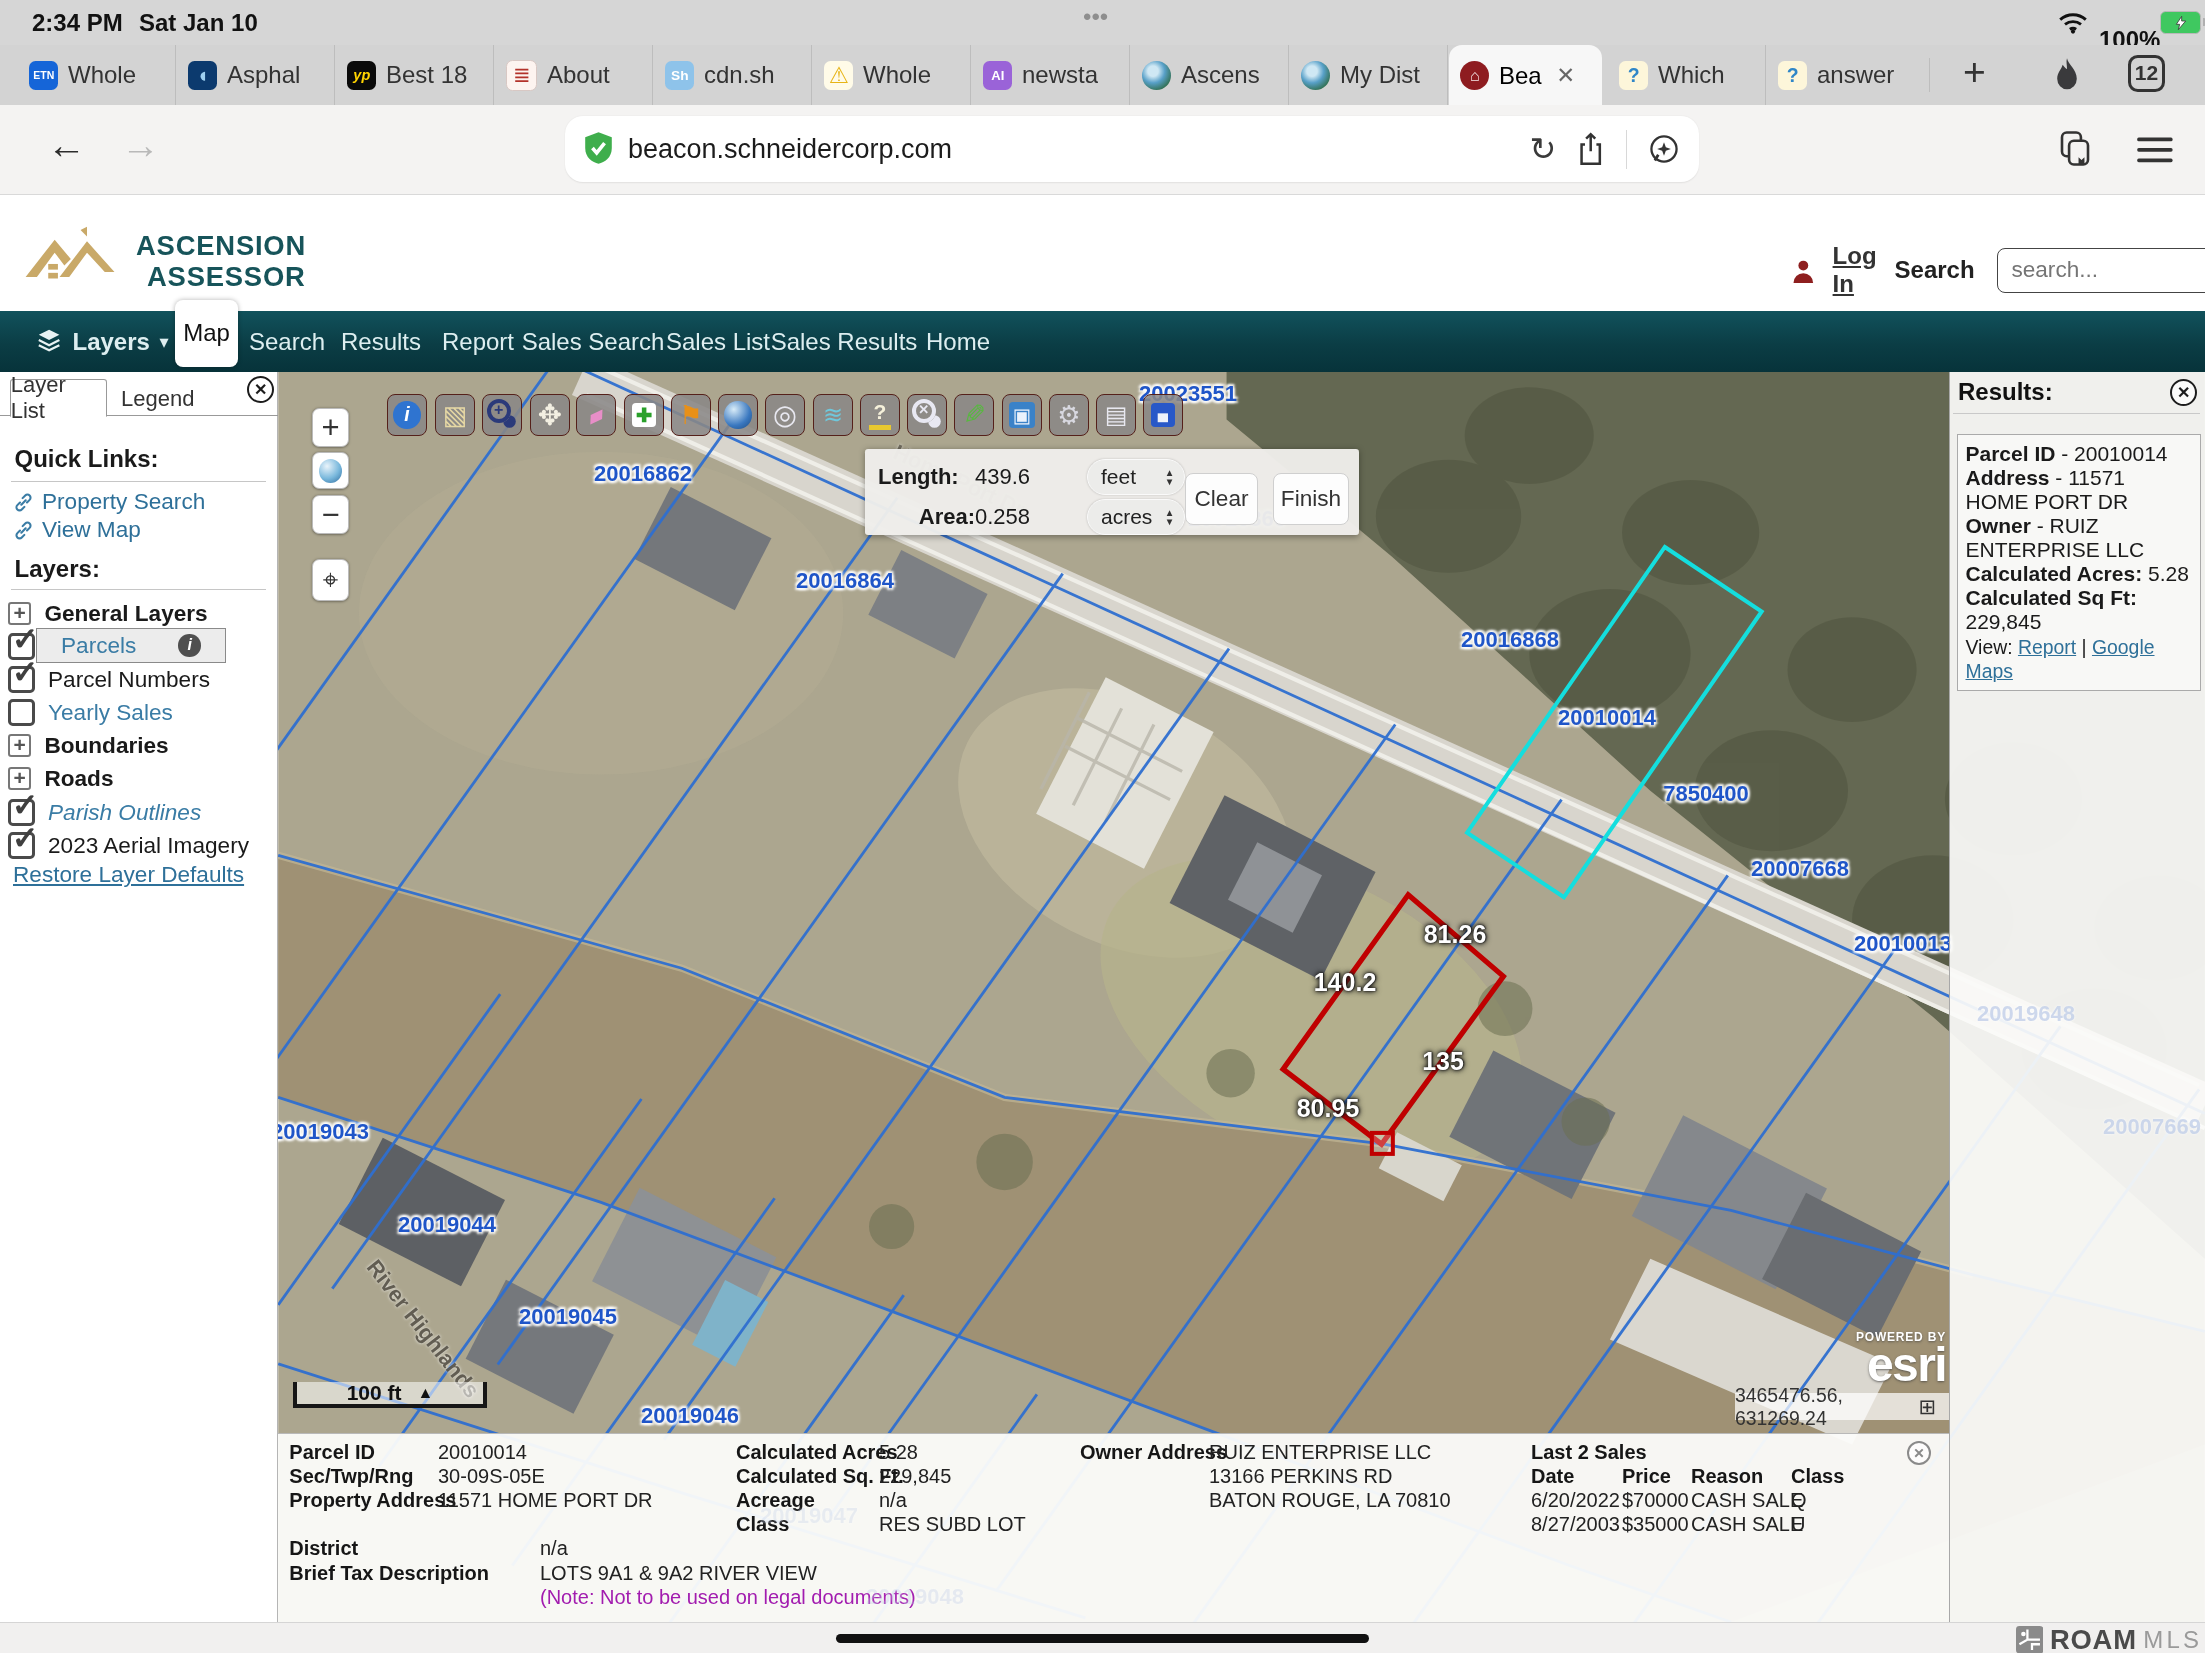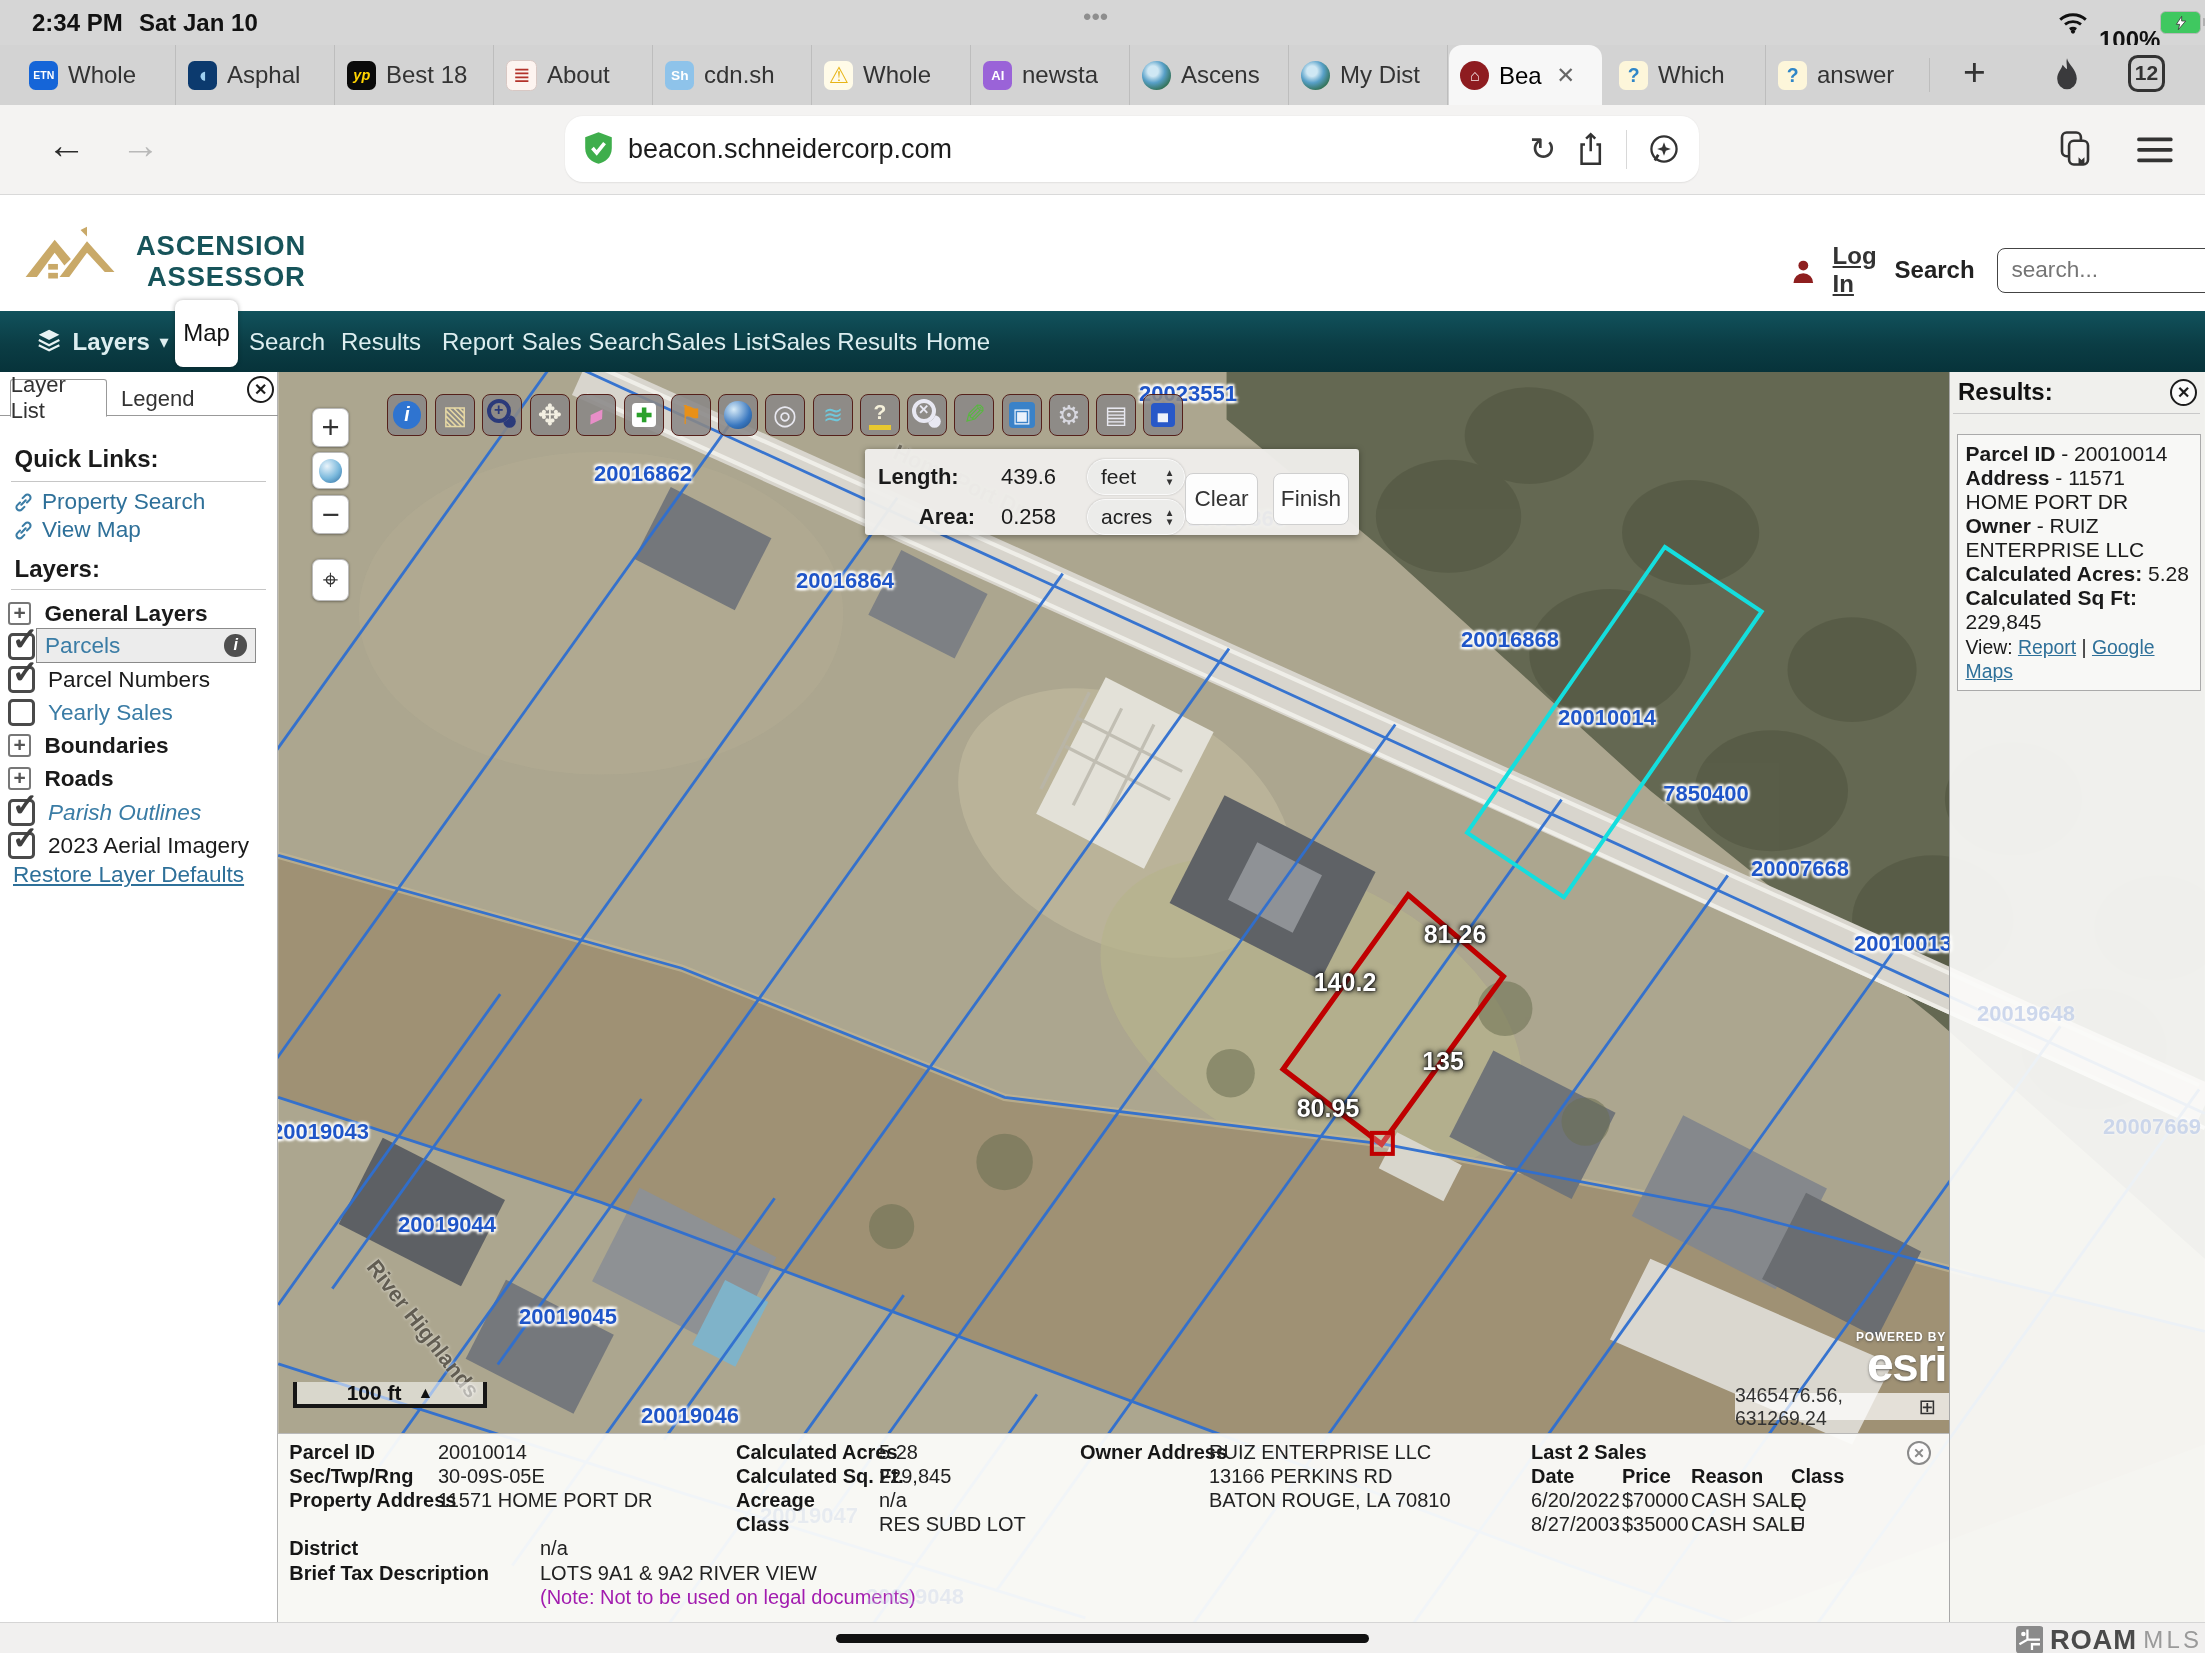--- a/index.html
+++ b/index.html
@@ -40,39 +40,39 @@
   .sbheading{position:absolute;left:14.5px;font-size:24px;font-weight:bold;color:#1a1a1a;}
   .sblink{position:absolute;left:13px;display:flex;align-items:center;gap:8px;font-size:22.6px;color:#2e7099;}
   .layerrow{position:absolute;left:8px;width:266px;height:33px;display:flex;align-items:center;gap:13px;}
   .cb{position:relative;width:21px;height:21px;border:3.2px solid #4a4a4a;border-radius:4.8px;flex:0 0 21px;background:#fff;}
   .cb .chk{position:absolute;top:-16px;left:0.8px;font-size:32px;font-weight:bold;color:#3f3f3f;}
   .plusbox{width:19.4px;height:19.4px;border:2.4px solid #777;border-radius:3.2px;color:#555;font-size:21px;line-height:18px;text-align:center;font-weight:bold;flex:0 0 19.4px;}
   .lname{font-size:22.6px;color:#1a1a1a;font-weight:bold;}
   .lname.blue{color:#3a7ca5;font-weight:normal;}
   .lname.plain{color:#1a1a1a;font-weight:normal;}
   .lname.italic{font-style:italic;}
-  #parcelsel{position:absolute;left:36px;top:257px;width:220px;height:35px;background:#ececec;border:1.6px solid #8a8a8a;box-sizing:border-box;display:flex;align-items:center;justify-content:space-between;padding:0 8px;}
+  #parcelsel{position:absolute;left:36px;top:257px;width:190px;height:35px;background:#ececec;border:1.6px solid #8a8a8a;box-sizing:border-box;display:flex;align-items:center;justify-content:space-between;padding:0 24px;}
   .infoi{width:22.6px;height:22.6px;border-radius:50%;background:#4f4f4f;color:#fff;font-weight:bold;font-style:italic;text-align:center;line-height:22.6px;font-size:16px;}
   .circx{width:27.4px;height:27.4px;border:2.4px solid #1c1c1c;border-radius:50%;display:flex;align-items:center;justify-content:center;font-size:16px;font-weight:bold;color:#1c1c1c;box-sizing:border-box;background:rgba(255,255,255,.7);}
   .circx.dim{border-color:#8a8a8a;color:#8a8a8a;}
   
   #mapsvg{left:278px;top:371px;z-index:1;}
   .plabel{position:absolute;z-index:2;color:#1f55c8;font-weight:bold;font-size:22px;white-space:nowrap;transform:translate(-50%,-50%);
     text-shadow:-1.6px -1.6px 2.4px #fff,1.6px -1.6px 2.4px #fff,-1.6px 1.6px 2.4px #fff,1.6px 1.6px 2.4px #fff;}
   .mlabel{position:absolute;z-index:2;color:#fff;font-weight:bold;font-size:25px;transform:translate(-50%,-50%);
     text-shadow:0 0 4px #1a1a1a,0 0 6.5px #1a1a1a,0.8px 0.8px 1.6px #000;}
   .flabel{position:absolute;z-index:6;color:#c3d0ea;font-weight:bold;font-size:22px;transform:translate(-50%,-50%);opacity:.8;text-shadow:0 0 2.4px #fff;}
   .roadlabel{position:absolute;z-index:2;color:#5a564c;font-size:22px;font-weight:bold;opacity:.9;white-space:nowrap;text-shadow:0 0 3.2px #fff;}
   .tool{position:absolute;top:394px;width:40px;height:42px;border-radius:8px;background:rgba(138,136,134,.88);border:1.6px solid #55201a;z-index:3;display:flex;align-items:center;justify-content:center;padding:0;box-sizing:border-box;cursor:pointer;}
   .tglyph{display:block;}
   .zbtn{position:absolute;left:312px;width:37px;border-radius:7.3px;background:#fff;border:0.8px solid #bbb;z-index:3;display:flex;align-items:center;justify-content:center;font-size:31px;color:#333;box-shadow:0 0.8px 2.4px rgba(0,0,0,.35);box-sizing:border-box;cursor:pointer;}
   #measurepopup{left:865px;top:449px;width:494px;height:86px;background:rgba(238,237,234,.97);border-radius:3.2px;z-index:4;box-shadow:0 1.6px 6.5px rgba(0,0,0,.35);}
   .mrow{position:absolute;display:flex;align-items:center;}
   .mlab{font-size:22px;font-weight:bold;color:#1a1a1a;}
-  .mval{font-size:22px;color:#1a1a1a;text-align:right;}
+  .mval{font-size:22px;color:#1a1a1a;}
   .unitpill{display:flex;align-items:center;justify-content:space-between;width:98px;height:36px;border-radius:18px;background:#ececea;border:1.6px solid #fafafa;box-shadow:0 0 2.4px rgba(0,0,0,.2);padding:0 9.7px 0 13px;box-sizing:border-box;font-size:21px;color:#222;cursor:pointer;}
   .updown{display:flex;flex-direction:column;font-size:9.7px;line-height:9px;color:#333;}
   .mbtn{position:absolute;top:24px;height:52px;background:#fdfdfd;border:1.6px solid #cfcfcf;border-radius:8px;font-size:22.6px;color:#333;font-family:"Liberation Sans",sans-serif;display:flex;align-items:center;justify-content:center;cursor:pointer;box-sizing:border-box;}
   #scalebar{left:293px;top:1382px;width:194px;height:26px;background:rgba(255,255,255,.55);border-left:4px solid #161616;border-right:4px solid #161616;border-bottom:4px solid #161616;z-index:3;display:flex;align-items:center;justify-content:center;gap:16px;box-sizing:border-box;}
   #scalebar .stext{font-size:21px;font-weight:bold;color:#111;}
   #coordbar{left:1735px;top:1393px;width:214px;height:27.4px;background:rgba(255,255,255,.72);z-index:3;display:flex;align-items:center;justify-content:flex-end;gap:6.5px;padding-right:13px;box-sizing:border-box;font-size:19.4px;color:#333;}
   #esrilogo{left:1776px;top:1330px;width:170px;z-index:3;text-align:right;color:#fff;text-shadow:0 0.8px 2.4px rgba(60,60,60,.7);}
   #esrilogo .pb{font-size:12px;letter-spacing:0.8px;font-weight:bold;}
   #esrilogo .eb{font-size:48px;font-weight:bold;letter-spacing:-1.6px;line-height:42px;}
   

